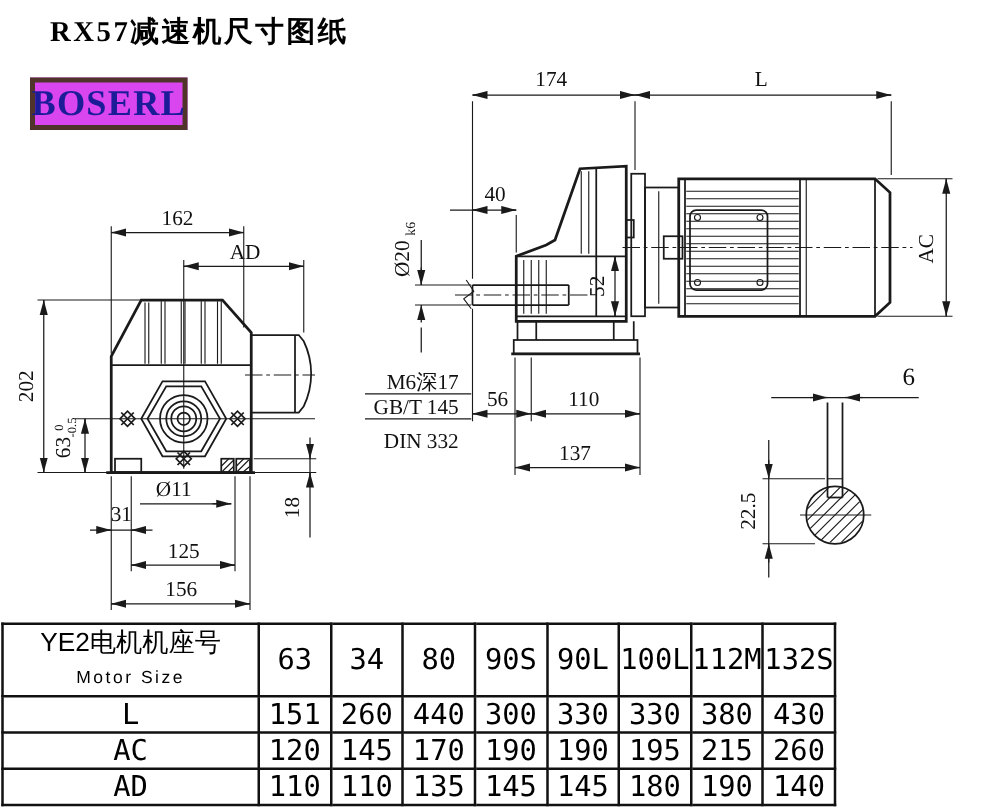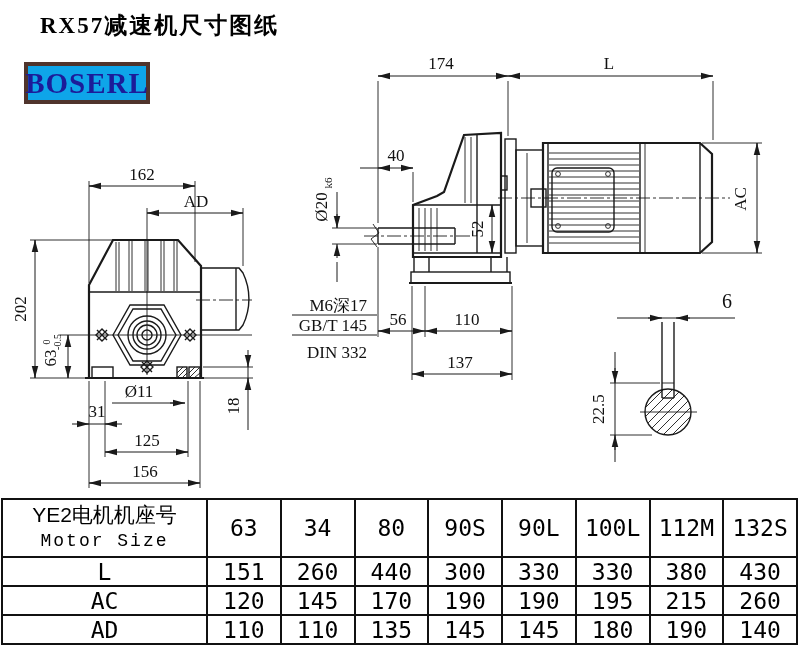--- a/index.html
+++ b/index.html
@@ -1,40 +1,40 @@
 <!DOCTYPE html>
 <html><head>
 <meta charset="utf-8">
 <style>
   html,body{margin:0;padding:0;background:#ffffff;}
   .page{position:relative;width:800px;height:646px;background:#fff;overflow:hidden;
         font-family:"Liberation Sans",sans-serif;color:#111;}
   .title{position:absolute;left:40px;top:10px;font-size:23px;font-weight:bold;
          letter-spacing:2px;color:#000;font-family:"Liberation Serif",serif;white-space:nowrap;}
   .logo{position:absolute;left:24px;top:62px;width:118px;height:34px;
-        border:4px solid #50342c;background:#0ea5e9;display:flex;align-items:center;justify-content:center;}
+        border:4px solid #50342c;background:#d946ef;display:flex;align-items:center;justify-content:center;}
   .logo span{font-family:"Liberation Serif",serif;font-size:29px;font-weight:bold;
              color:#1c1c99;letter-spacing:1px;line-height:1;}
   svg.draw{position:absolute;left:0;top:0;}
   svg .ln{stroke:#1a1a1a;stroke-width:1.4;fill:none;}
   svg .thk{stroke:#1a1a1a;stroke-width:2.2;fill:none;}
   svg .thin{stroke:#1a1a1a;stroke-width:0.9;fill:none;}
   svg .dim{stroke:#1a1a1a;stroke-width:1;fill:none;}
   svg .cl{stroke:#1a1a1a;stroke-width:0.9;fill:none;stroke-dasharray:14 3 3 3;}
   svg text{fill:#111;font-family:"Liberation Serif",serif;font-size:17px;}
   svg text.sm{font-size:10px;}
   svg text.sm2{font-size:11px;}
   svg text.big{font-size:20px;}
-  table.spec{position:absolute;left:1px;top:498px;width:797px;border-collapse:collapse;
+  table.spec{position:absolute;left:1px;top:498px;width:668px;border-collapse:collapse;
              table-layout:fixed;font-family:"DejaVu Sans Mono","Liberation Sans",monospace;padding-left:36px;}
   table.spec td{border:2px solid #111;text-align:center;vertical-align:middle;
                 padding:0;font-size:23px;color:#000;}
   table.spec td.hcol{width:203px;}
   .hcn{font-family:"Liberation Sans",sans-serif;font-size:21px;line-height:26px;}
-  .hen{font-family:Liberation Mono, monospace;font-size:18px;line-height:26px;letter-spacing:2px;}
+  .hen{font-family:Liberation Sans, sans-serif;font-size:14px;line-height:26px;letter-spacing:2px;}
   tr.hrow{height:58px;} tr.drow{height:29px;}
 </style>
 </head>
 <body>
 
 <div class="page">
 
   <div class="title">RX57减速机尺寸图纸</div>
 
   <div class="logo">

